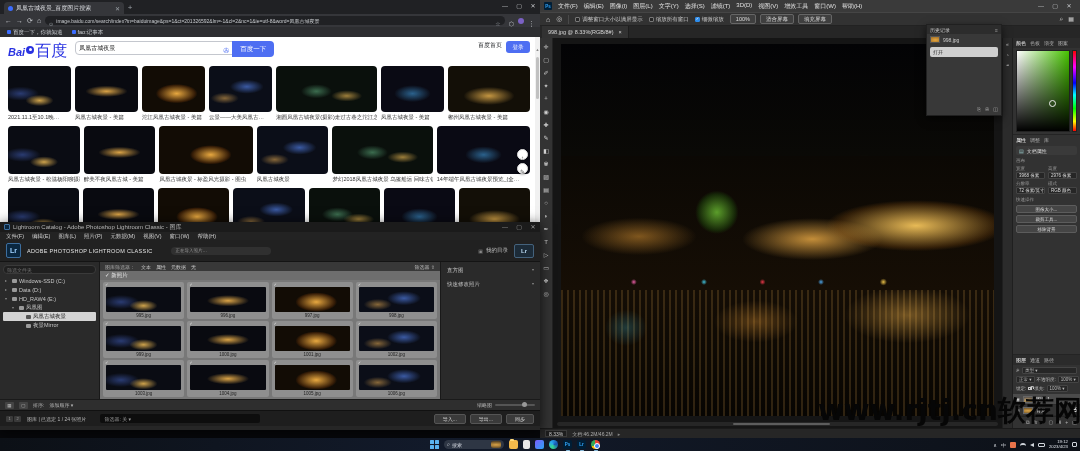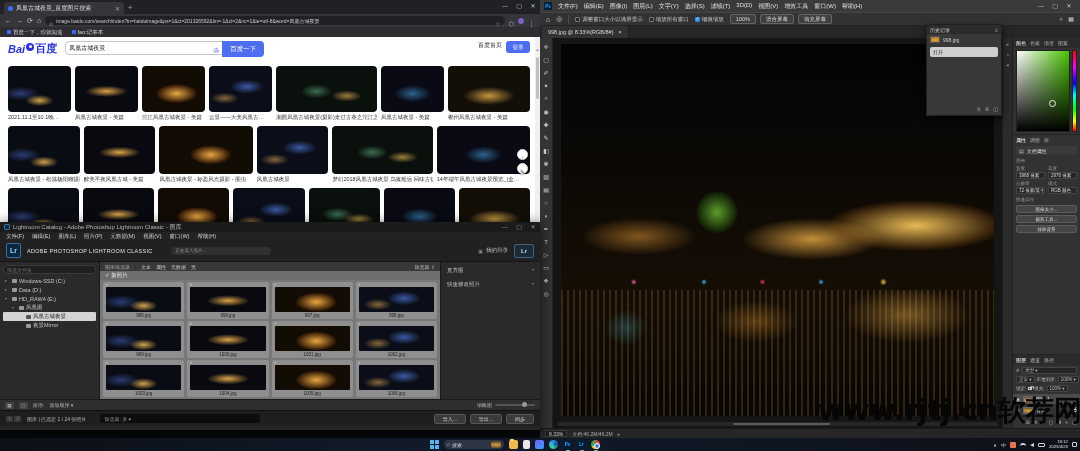--- a/index.html
+++ b/index.html
@@ -38,21 +38,21 @@
 .avat{width:6px;height:6px;border-radius:50%;background:#7b61c4}
 .bmbar{height:10px;background:#2d2e31;display:flex;align-items:center;gap:9px;padding:0 7px}
 .bm{display:flex;gap:2px;align-items:center;font-size:5.5px;color:#cfd2d6}
 .bmfav{width:4px;height:4px;border-radius:1px;background:#3b6cff}
 .b-page{position:relative;height:185px;background:#fff;padding:4px 10px 0 8px;overflow:hidden}
 .srow{display:flex;align-items:flex-start;gap:4px;height:20px}
 .bd-logo{display:flex;align-items:center}
 .bdl{color:#2932e1;font-weight:bold;font-size:11px;font-style:italic}
 .paw{width:8px;height:8px;border-radius:50%;background:#2932e1;margin:0 1px 4px;position:relative}
 .paw::after{content:'';position:absolute;left:2.5px;top:2.5px;width:3px;height:3px;border-radius:50%;background:#fff}
-.bdc{color:#2932e1;font-weight:bold;font-size:11px}
+.bdc{color:#2932e1;font-weight:normal;font-size:16px}
 .sbox{width:158px;height:14px;border:1px solid #c4c7ce;border-radius:4px 0 0 4px;display:flex;align-items:center;padding:0 3px;margin-left:4px}
 .sinput{border:none;outline:none;flex:1;font-size:6px;min-width:0;color:#222;font-family:inherit}
 .cam::before{content:'✇';font-size:7px;color:#4e6ef2}
 .sbtn{width:42px;height:16px;background:#4e6ef2;color:#fff;border:none;border-radius:0 4px 4px 0;font-size:6.5px;margin-left:-5px;font-family:inherit}
 .homelink{font-size:6px;color:#26282b;margin-left:auto;text-decoration:none}
 .loginbtn{width:24px;height:12px;background:#4e6ef2;color:#fff;border:none;border-radius:3px;font-size:5.5px;font-family:inherit}
 .brow{display:flex;gap:4px;margin-top:5px}
 .bcell{flex:1;min-width:0}
 #br1 .bcell:nth-of-type(5){flex:1.6}#br1 .bcell:nth-of-type(7){flex:1.3}
 #br2 .bcell:nth-of-type(3){flex:1.3}#br2 .bcell:nth-of-type(5){flex:1.4}#br2 .bcell:nth-of-type(6){flex:1.3}

